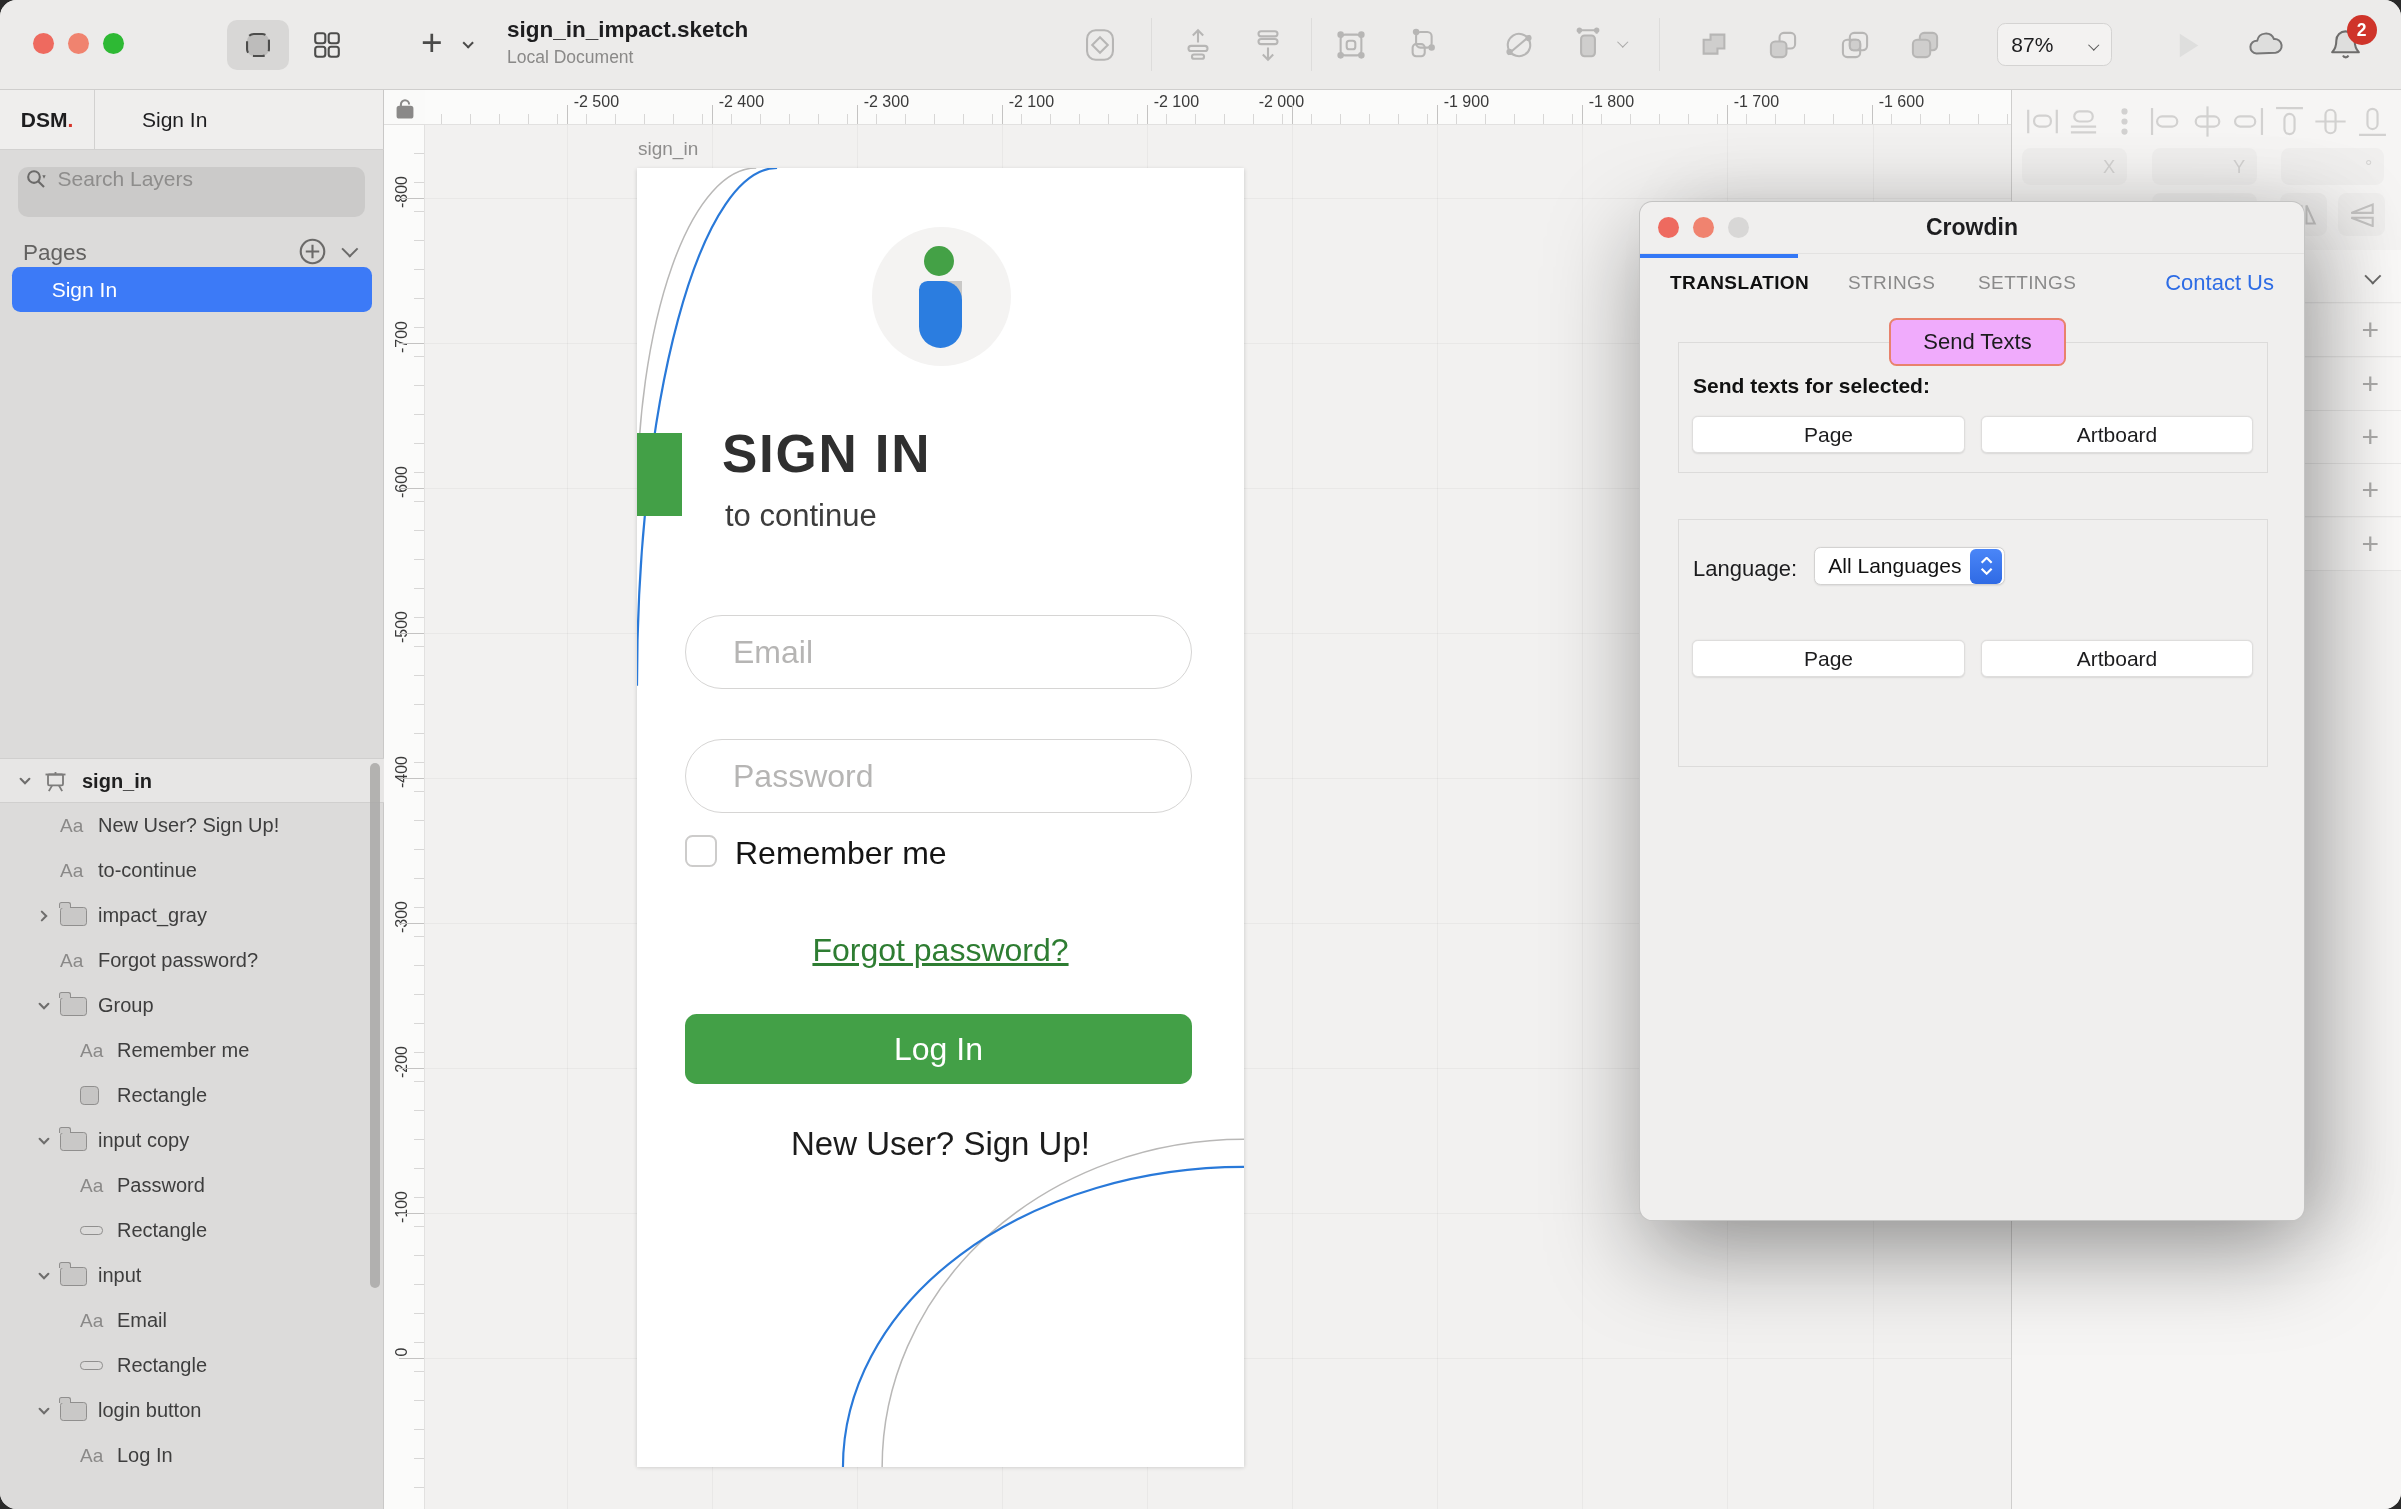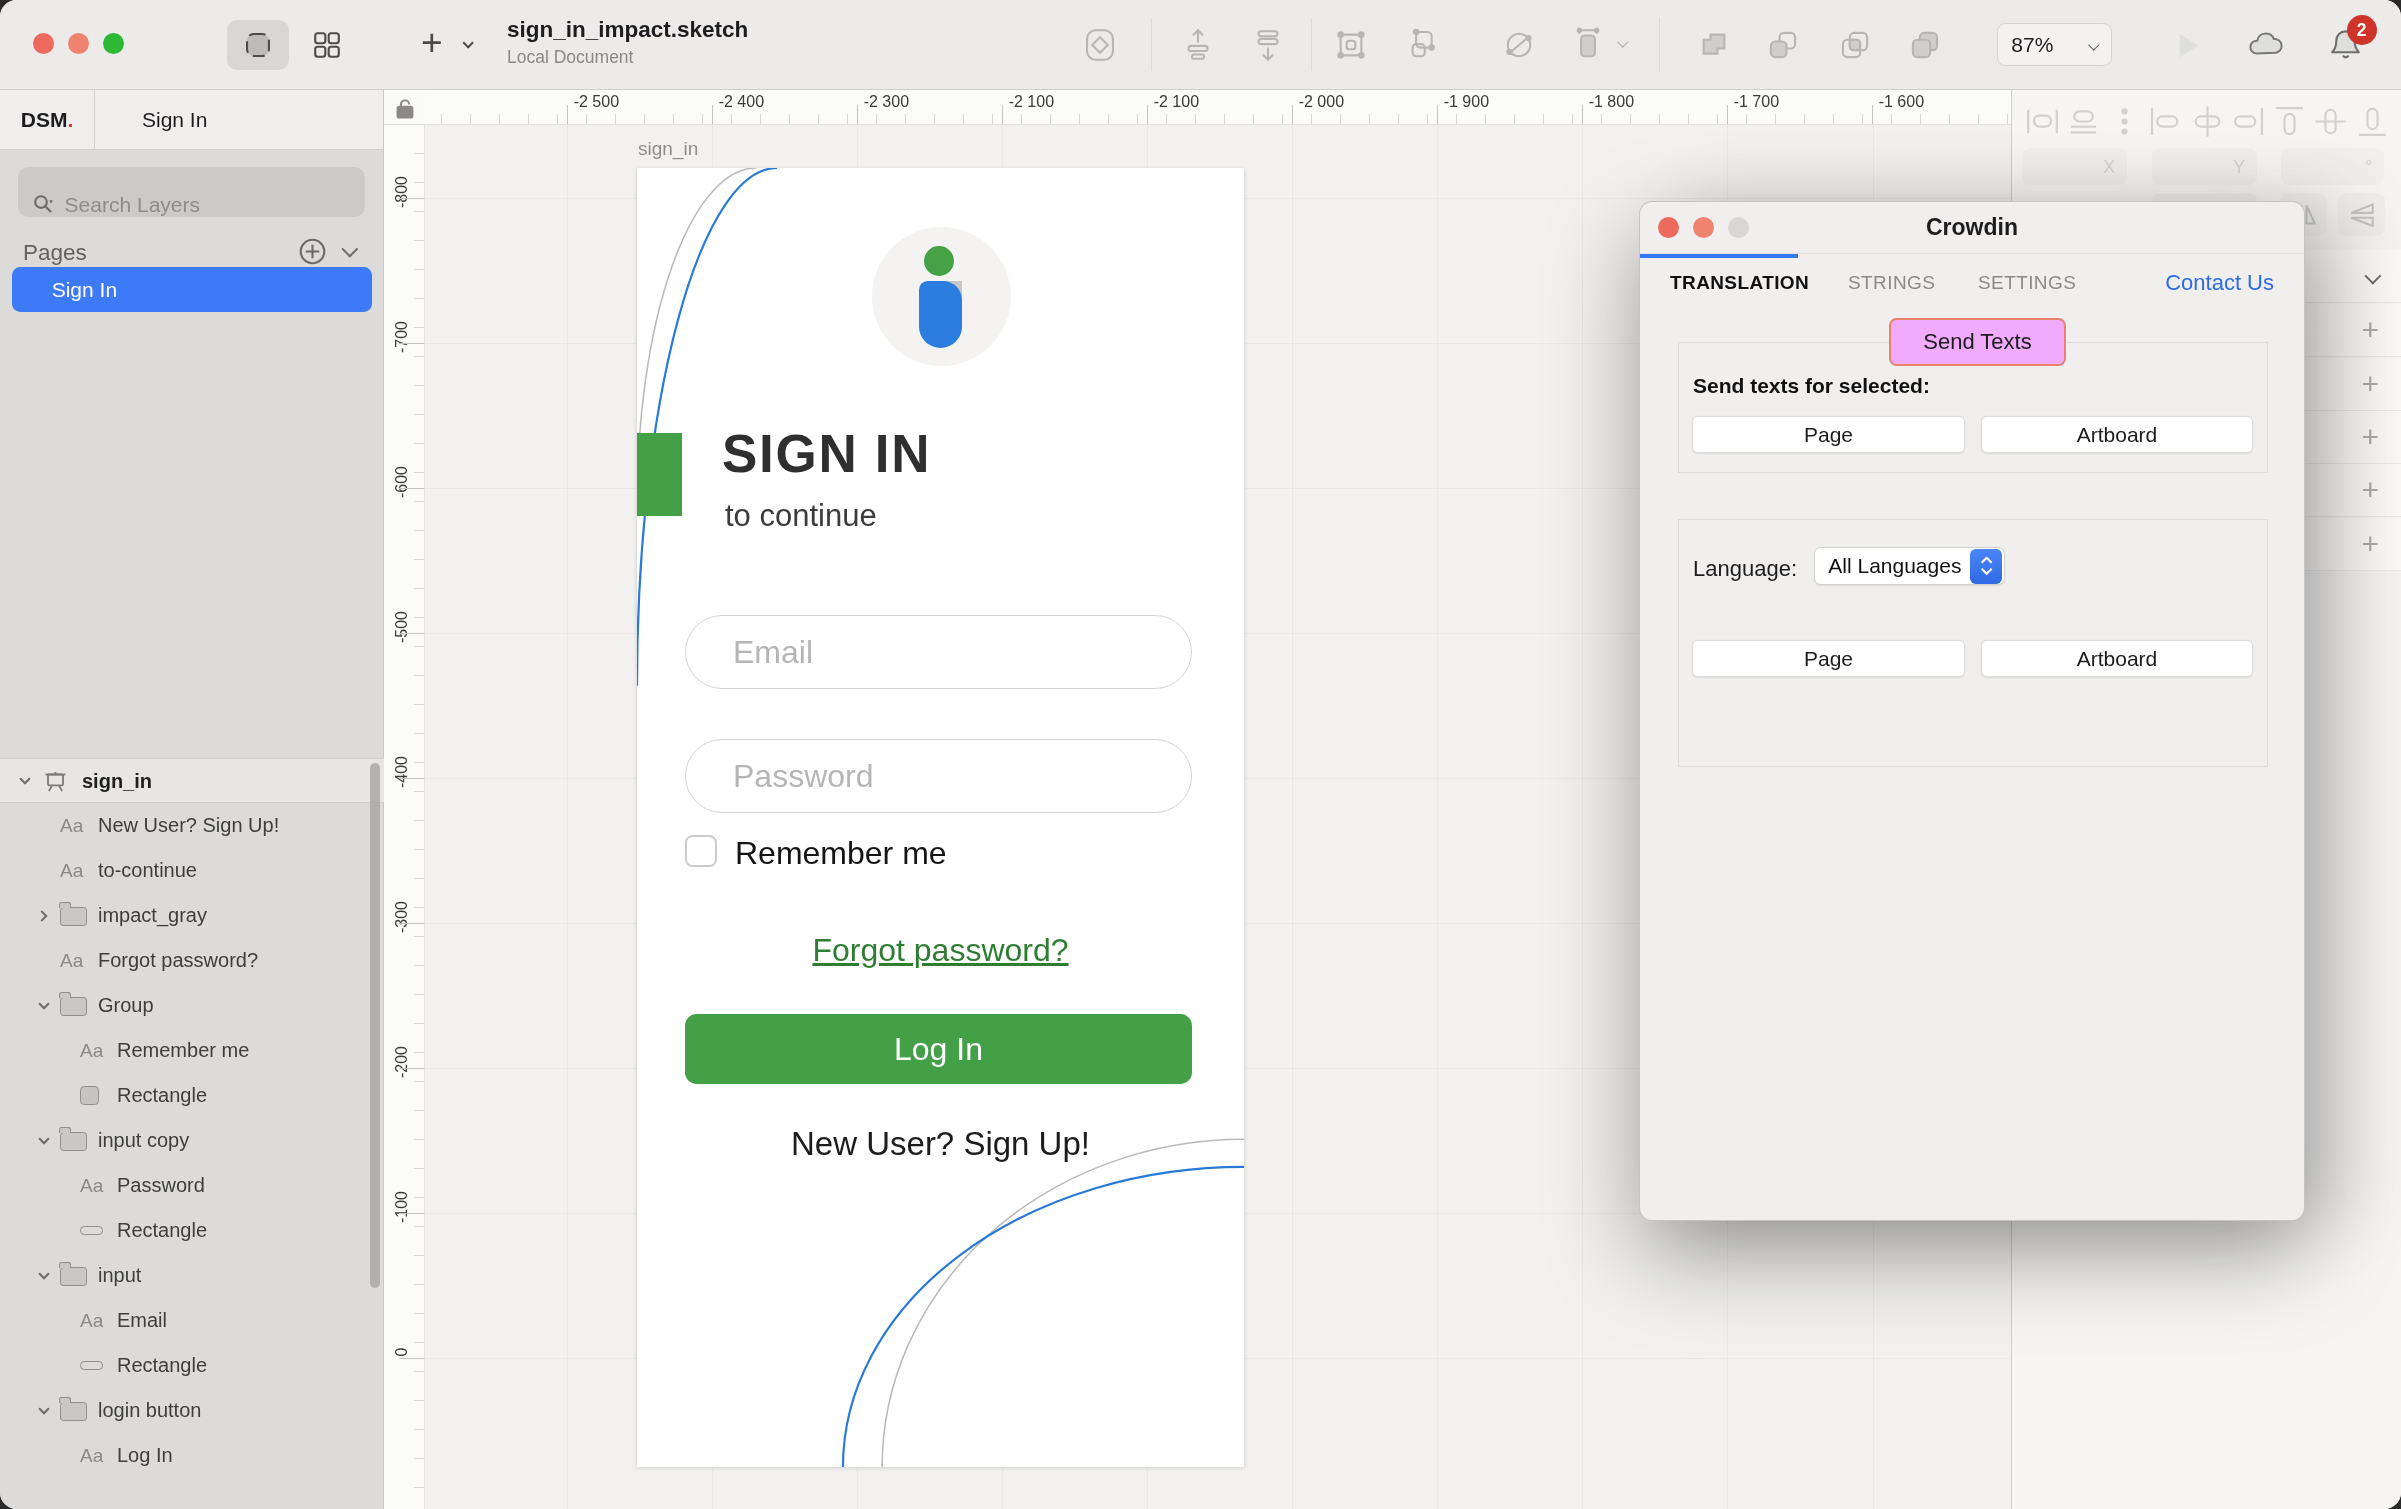--- a/index.html
+++ b/index.html
@@ -37,21 +37,21 @@
   #left-tabs { position:absolute; left:0; top:90px; width:384px; height:60px;
     background:#efeeed; border-bottom:0.8px solid #d2d1d0; border-right:0.8px solid #c9c8c7; }
   #tab-dsm { position:absolute; left:0; top:0; width:95px; height:60px; border-right:0.8px solid #d2d1d0;
     display:flex; align-items:center; justify-content:center; font-size:21px; font-weight:700; color:#1d1d1f; }
   #tab-dsm b { color:#d63429; }
   #tab-page { position:absolute; left:95px; top:0; width:289px; height:60px;
     display:flex; align-items:center; font-size:21px; color:#1d1d1f; padding-left:47px; }
   #left-panel { position:absolute; left:0; top:150px; width:384px; height:1359px;
     background:#dcdbda; border-right:0.8px solid #c9c8c7; }
   #search-field { position:absolute; left:18.3px; top:16.7px; width:347px; height:50px;
-    background:#cbcac9; border-radius:10px; display:flex; align-items:flex-end; padding:0 13px; }
+    background:#cbcac9; border-radius:10px; display:flex; align-items:flex-start; padding:0 6px; }
   #search-field input { border:none; outline:none; background:transparent; font-size:21px;
     color:#4a4a49; width:267px; font-family:"Liberation Sans",sans-serif; }
   #search-field input::placeholder { color:#8e8d8c; }
   #pages-header { position:absolute; left:23px; top:90px; font-size:22.5px; color:#636261; }
   #pages-add { position:absolute; left:294px; top:83px; }
   #pages-collapse { position:absolute; left:344px; top:93px; }
   .page-row { position:absolute; left:11.7px; width:360px; height:45px; border-radius:8.3px;
     display:flex; align-items:center; padding-left:40px; font-size:21px; color:#2b2b2b; }
   .page-row.sel { background:#3c7af7; color:#fff; }
   #layers { position:absolute; left:0; top:608px; width:384px; }
@@ -460,21 +460,21 @@
       <span class="rh-label" style="left:183px">-2 500</span>
       <span class="rh-major" style="left:183px"></span>
       <span class="rh-label" style="left:328px">-2 400</span>
       <span class="rh-major" style="left:328px"></span>
       <span class="rh-label" style="left:473px">-2 300</span>
       <span class="rh-major" style="left:473px"></span>
       <span class="rh-label" style="left:618px">-2 100</span>
       <span class="rh-major" style="left:618px"></span>
       <span class="rh-label" style="left:763px">-2 100</span>
       <span class="rh-major" style="left:763px"></span>
-      <span class="rh-label" style="left:908px">-2 000</span>
+      <span class="rh-label" style="left:868px">-2 000</span>
       <span class="rh-major" style="left:908px"></span>
       <span class="rh-label" style="left:1053px">-1 900</span>
       <span class="rh-major" style="left:1053px"></span>
       <span class="rh-label" style="left:1198px">-1 800</span>
       <span class="rh-major" style="left:1198px"></span>
       <span class="rh-label" style="left:1343px">-1 700</span>
       <span class="rh-major" style="left:1343px"></span>
       <span class="rh-label" style="left:1488px">-1 600</span>
       <span class="rh-major" style="left:1488px"></span>
     </div>

